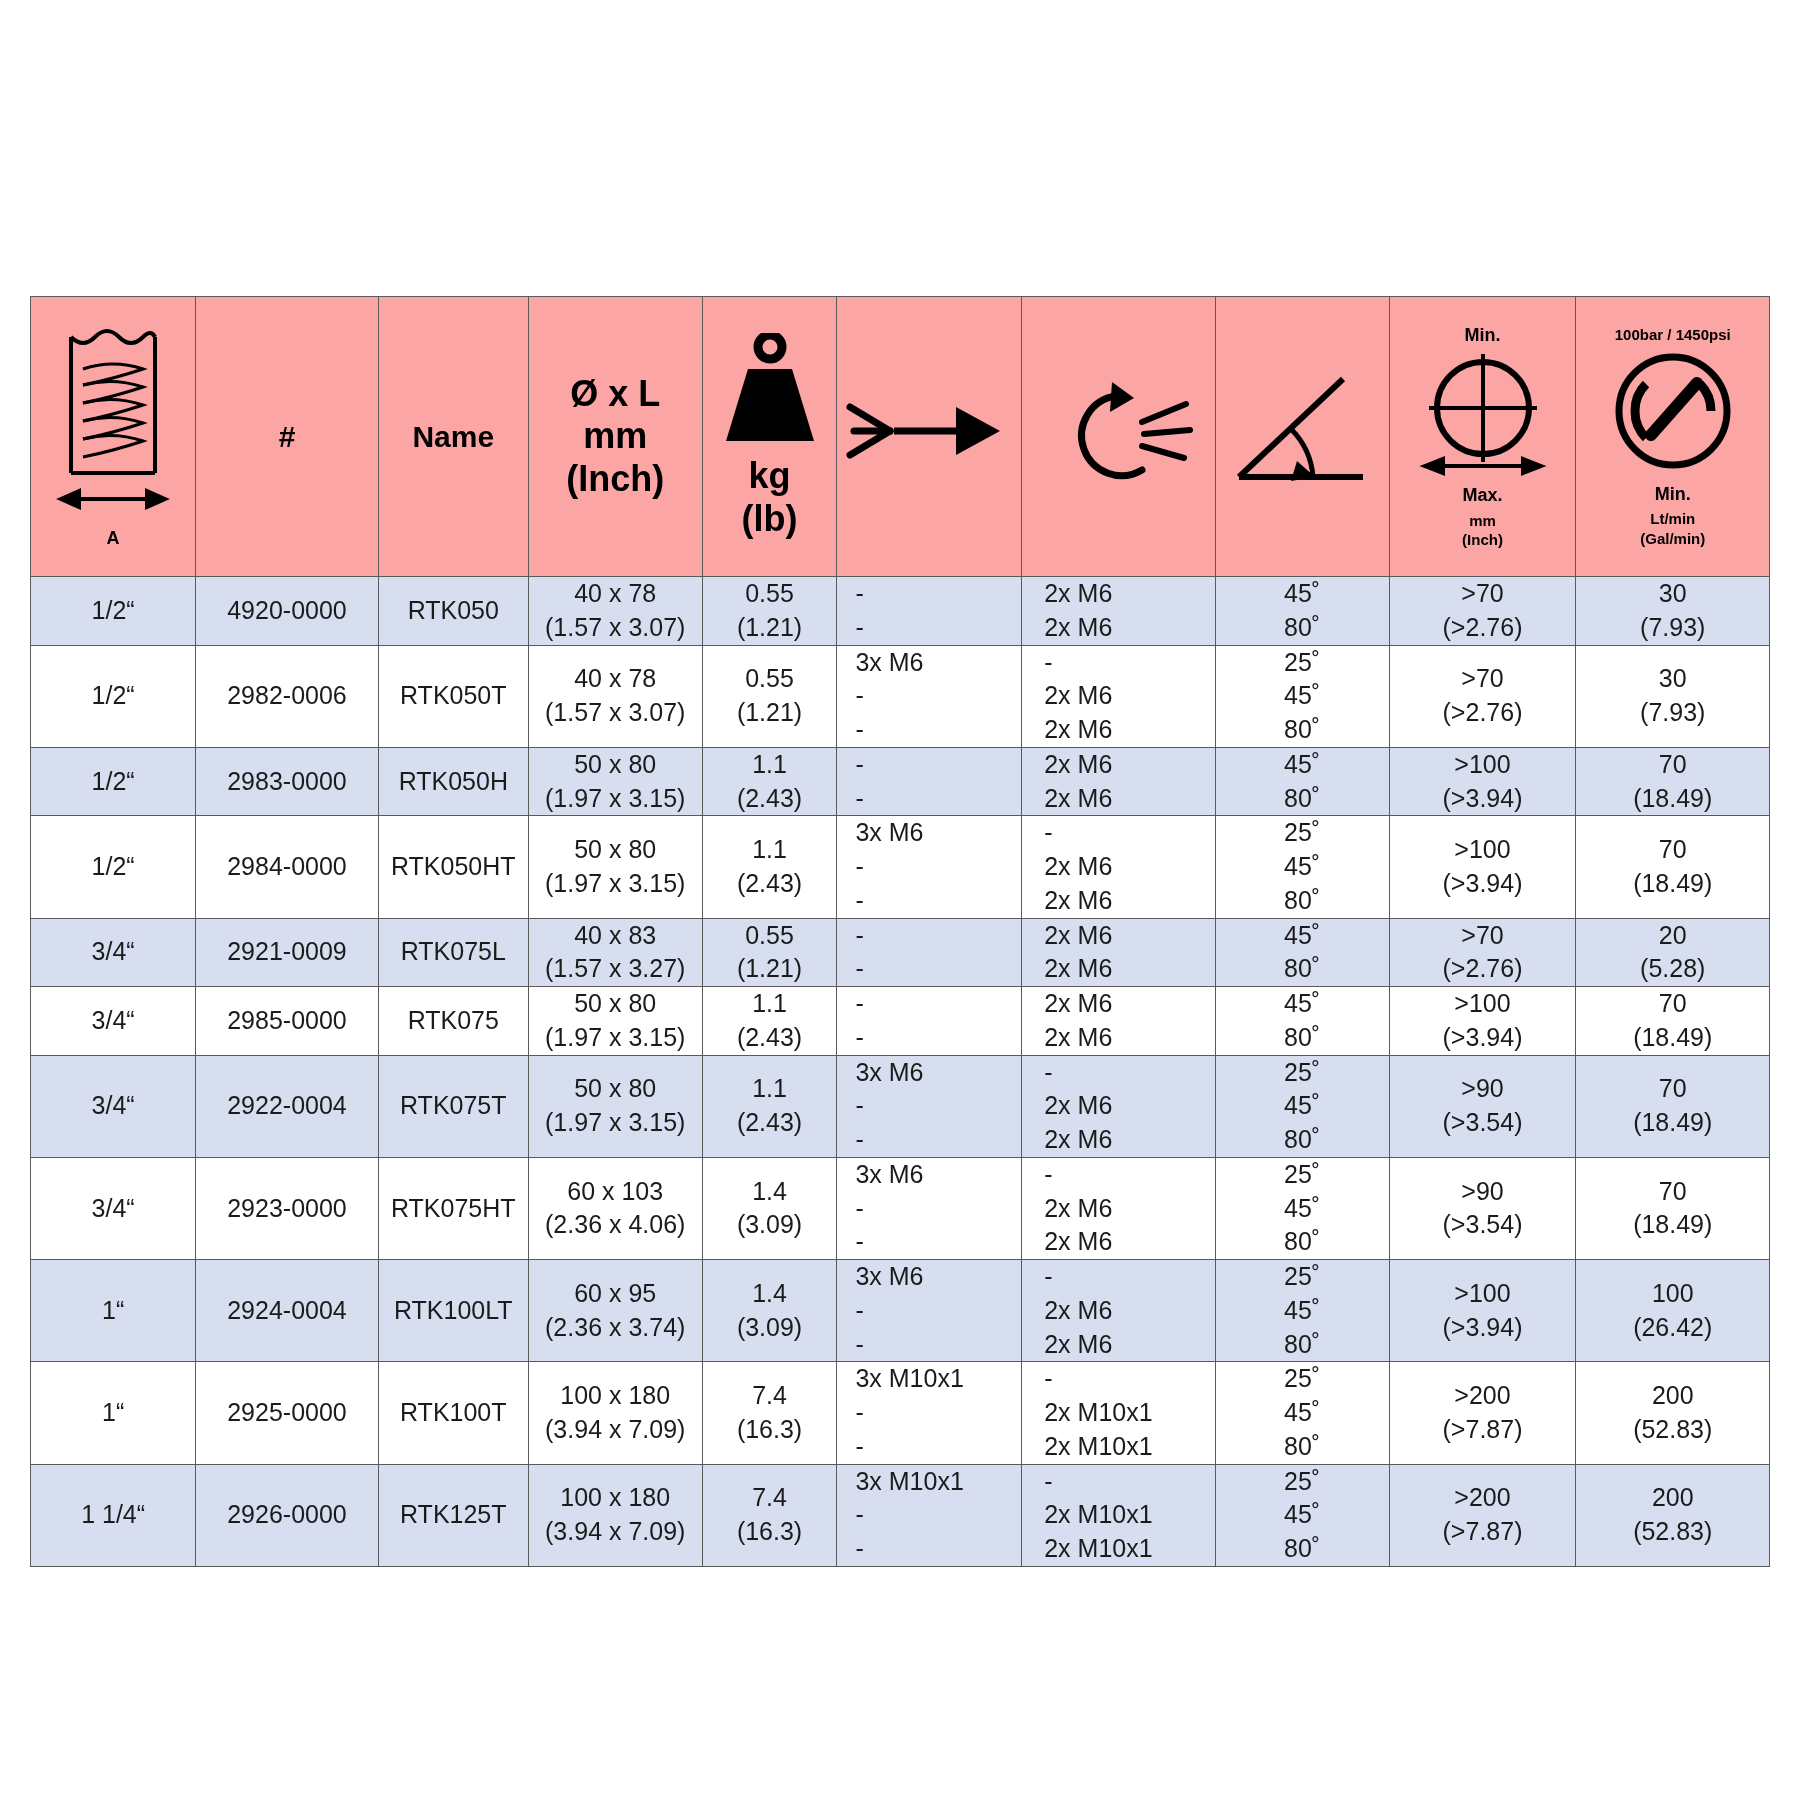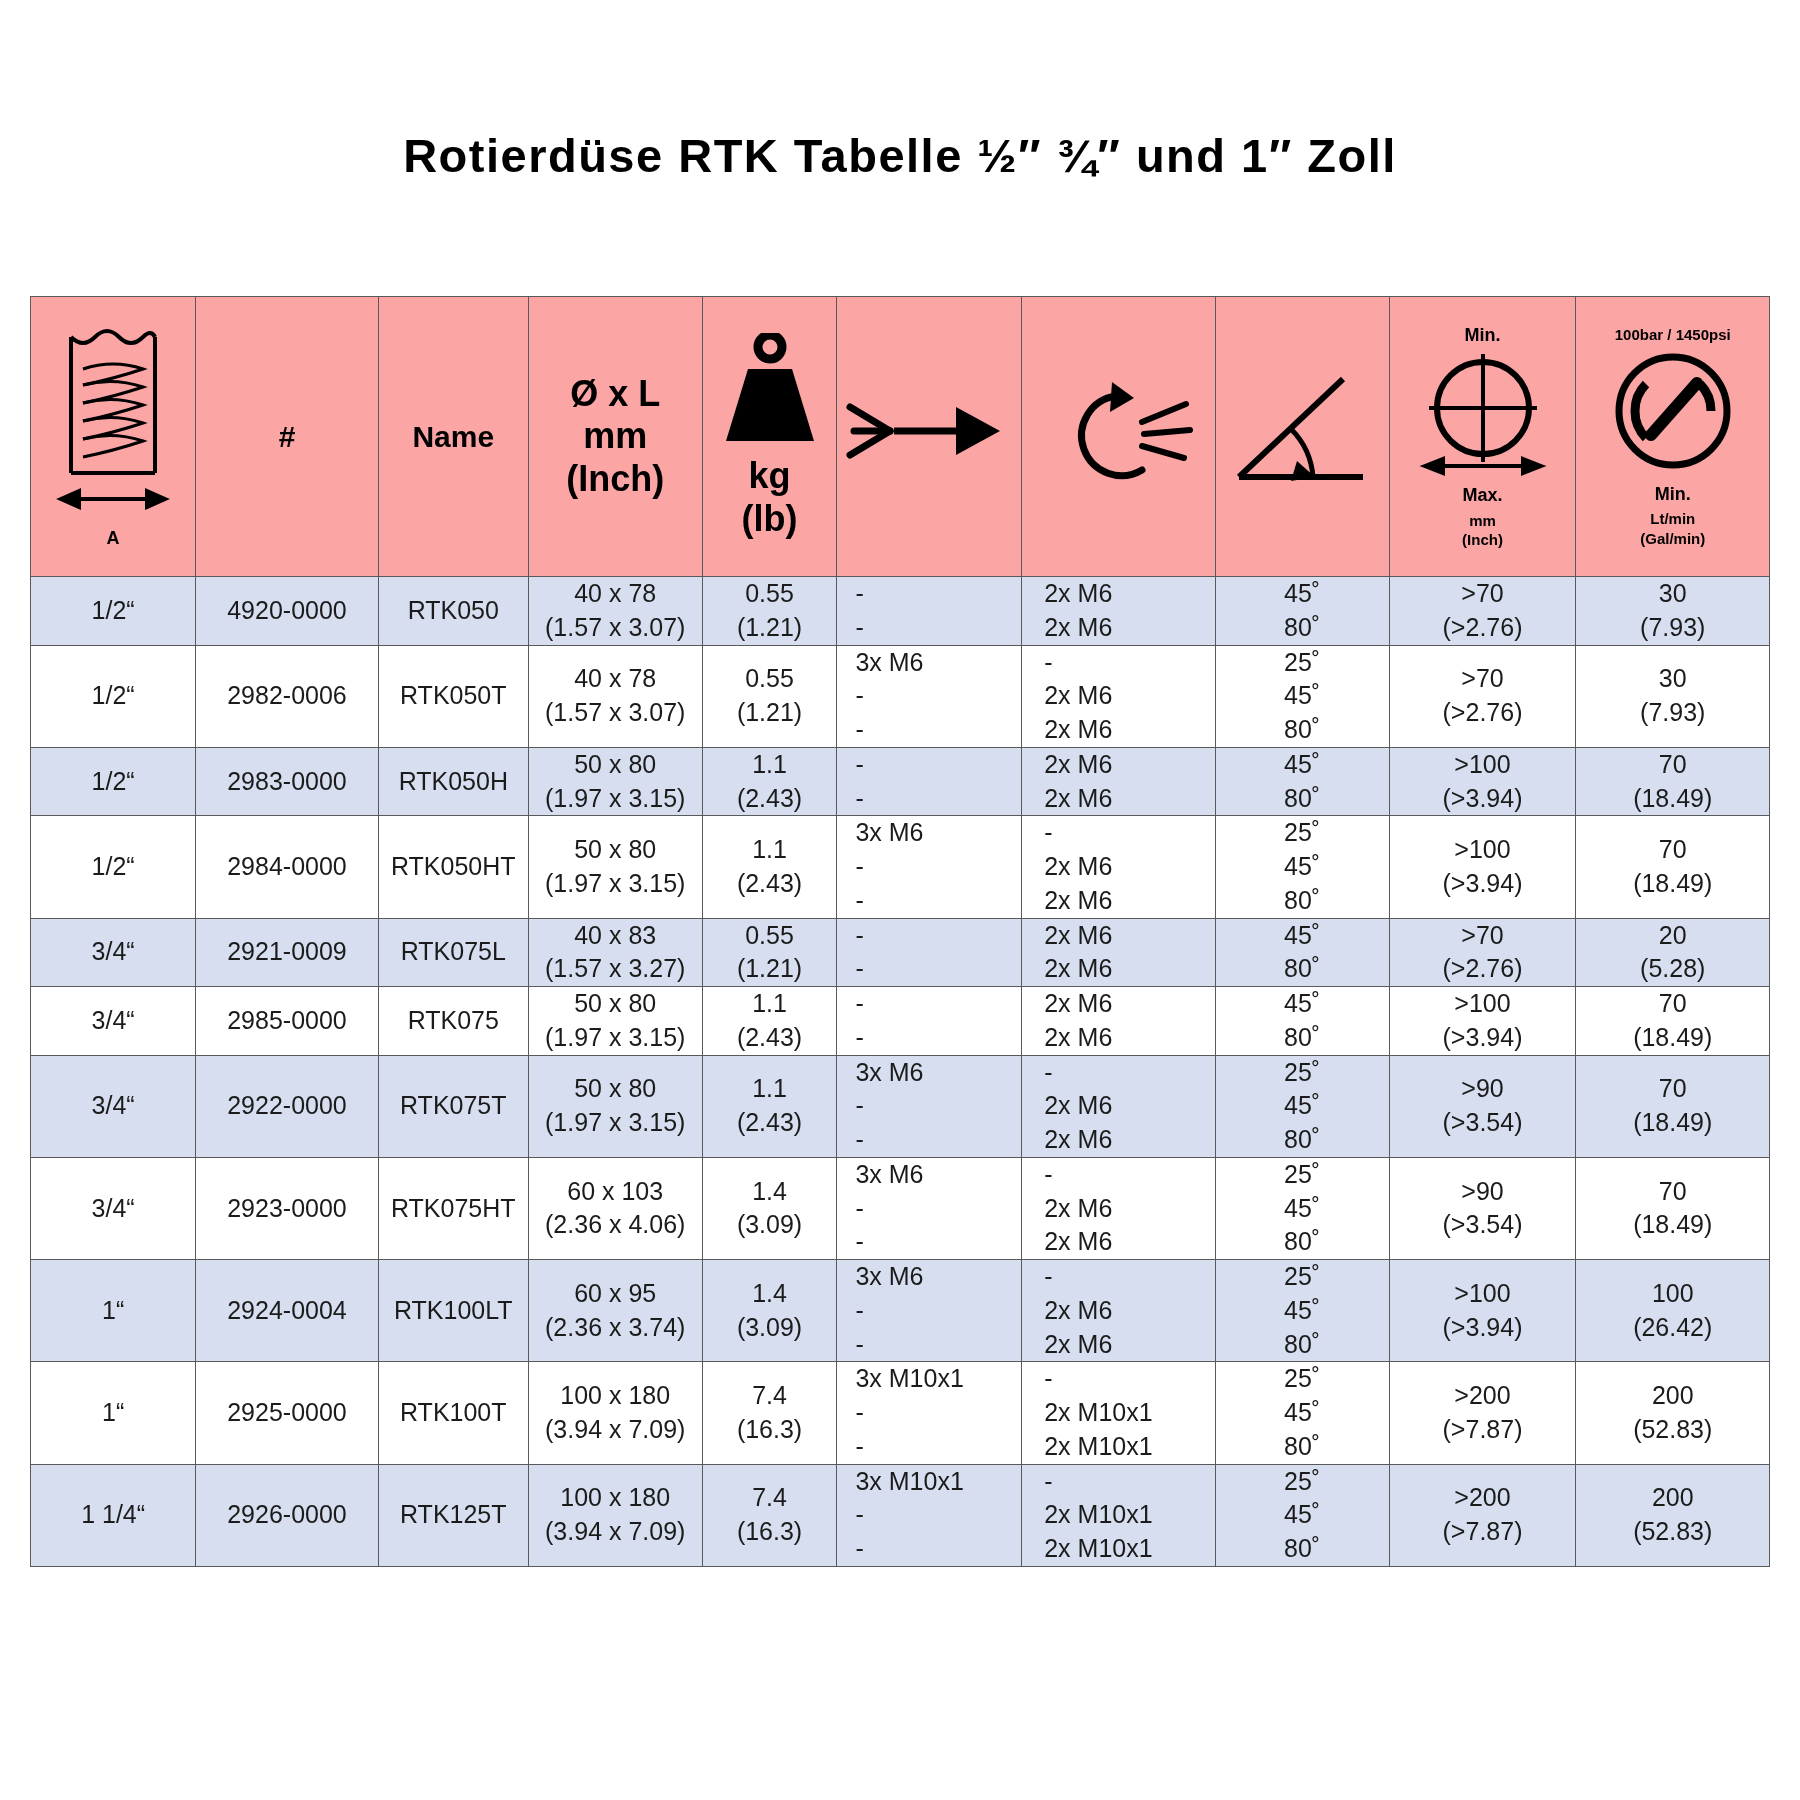--- a/index.html
+++ b/index.html
@@ -92,21 +92,20 @@
   col.c7 { width: 178px; }
   col.c8 { width: 160px; }
   col.c9 { width: 172px; }
   col.c10 { width: 178px; }
 </style>
 </head>
 <body>
 
 <div class="page">
 
-  <div class="title">Rotierdüse RTK Tabelle ½″ ¾″ und 1″ Zoll</div>
 
   <table class="spec">
     <colgroup>
       <col class="c1">
         <col class="c2">
         <col class="c3">
         <col class="c4">
         <col class="c5">
       <col class="c6">
         <col class="c7">
@@ -335,21 +334,21 @@
 2x M6</td>
         <td class="multi">45˚
 80˚</td>
         <td class="multi">&gt;100
 (&gt;3.94)</td>
         <td class="multi">70
 (18.49)</td>
       </tr>
       <tr class="alt">
         <td class="col-a multi">3/4“</td>
-        <td>2922-0000</td>
+        <td>2922-0004</td>
         <td>RTK075T</td>
         <td class="multi">50 x 80
 (1.97 x 3.15)</td>
         <td class="multi">1.1
 (2.43)</td>
         <td class="multi" style="text-align:left;padding-left:18px">3x M6
 -
 -</td>
         <td class="multi" style="text-align:left;padding-left:22px">-
 2x M6

